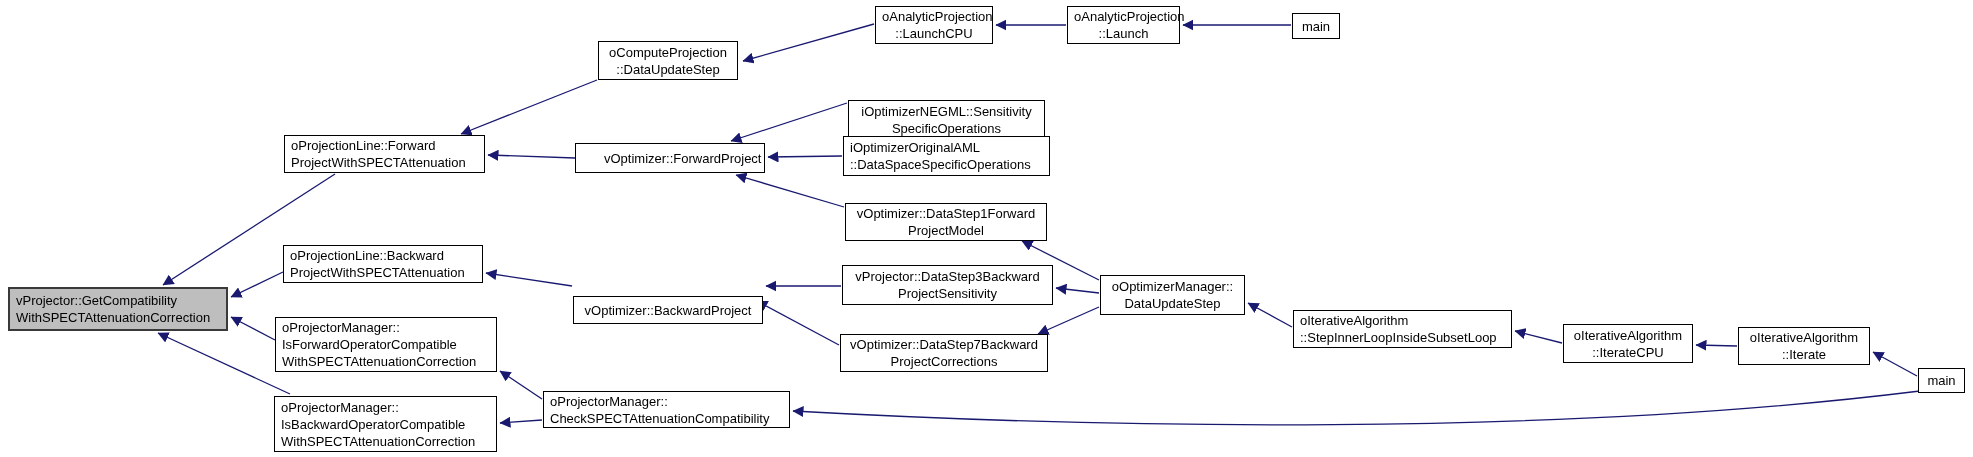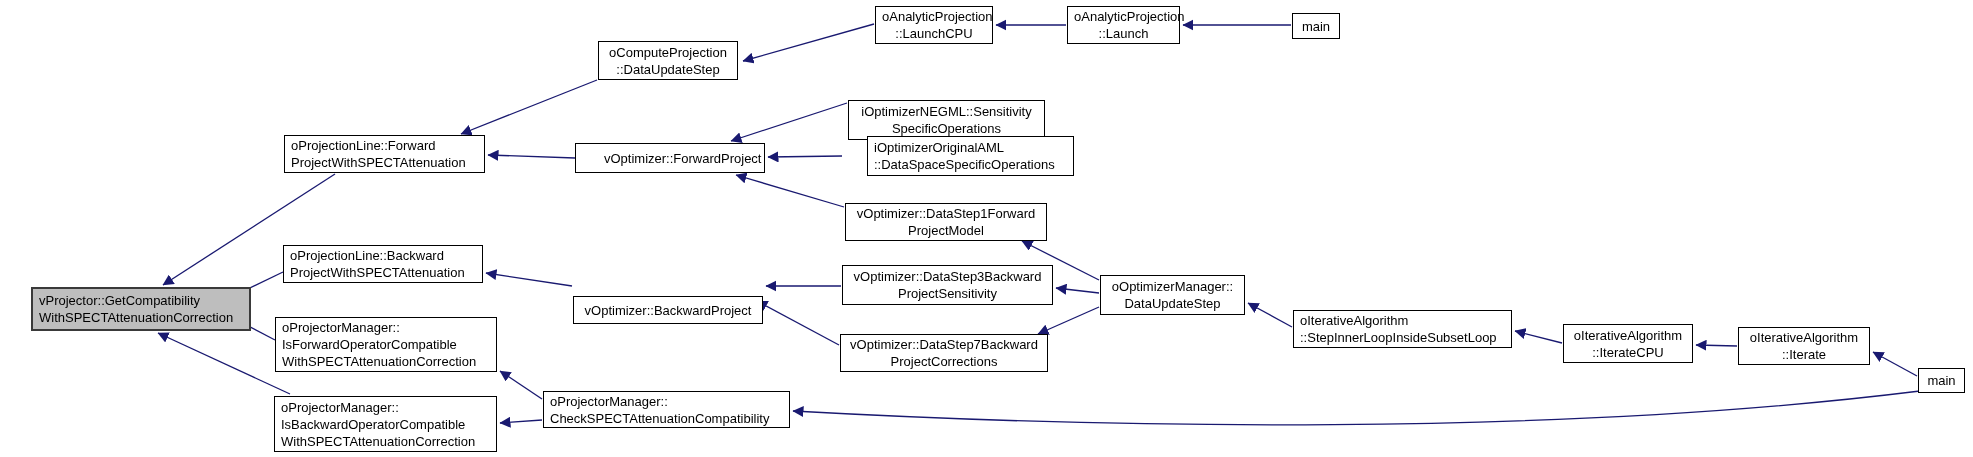--- a/index.html
+++ b/index.html
@@ -61,21 +61,21 @@
         <path d="M1292,327 L1248,303" class="edge" stroke="#191970" marker-end="url(#arrowhead)"></path>
         <path d="M1562,343 L1515,331" class="edge" stroke="#191970" marker-end="url(#arrowhead)"></path>
         <path d="M1737,346 L1696,345" class="edge" stroke="#191970" marker-end="url(#arrowhead)"></path>
         <path d="M1917,376 L1873,352" class="edge" stroke="#191970" marker-end="url(#arrowhead)"></path>
         <path d="M542,399 L500,371" class="edge" stroke="#191970" marker-end="url(#arrowhead)"></path>
         <path d="M542,420 L500,423" class="edge" stroke="#191970" marker-end="url(#arrowhead)"></path>
         <path d="M1920,391 C1550,437 1100,428 793,411" class="edge" stroke="#191970" marker-end="url(#arrowhead)"></path>
       </g>
   </svg>
   <div id="nodes-layer">
-      <div class="node focus" style="left: 8px; top: 287px; width: 220px; height: 44px; text-align: left; margin-left: 23px;">
+      <div class="node focus" style="left: 8px; top: 287px; width: 220px; height: 44px; text-align: left;">
         <div class="nline">vProjector::GetCompatibility</div>
         <div class="nline">WithSPECTAttenuationCorrection</div>
       </div>
       <div class="node" style="left: 284px; top: 135px; width: 201px; height: 38px; text-align: left;">
         <div class="nline">oProjectionLine::Forward</div>
         <div class="nline">ProjectWithSPECTAttenuation</div>
       </div>
       <div class="node" style="left: 598px; top: 41px; width: 140px; height: 39px; text-align: center;">
         <div class="nline">oComputeProjection</div>
         <div class="nline">::DataUpdateStep</div>
@@ -91,37 +91,37 @@
       <div class="node" style="left: 1292px; top: 13px; width: 48px; height: 26px; text-align: center;">
         <div class="nline">main</div>
       </div>
       <div class="node" style="left: 575px; top: 143px; width: 190px; height: 30px; text-align: center; padding-left: 28px;">
         <div class="nline">vOptimizer::ForwardProject</div>
       </div>
       <div class="node" style="left: 848px; top: 68px; width: 197px; height: 40px; text-align: center; margin-top: 32px;">
         <div class="nline">iOptimizerNEGML::Sensitivity</div>
         <div class="nline">SpecificOperations</div>
       </div>
-      <div class="node" style="left: 843px; top: 136px; width: 207px; height: 40px; text-align: left; margin-left: 24px;">
+      <div class="node" style="left: 843px; top: 136px; width: 207px; height: 40px; text-align: left;">
         <div class="nline">iOptimizerOriginalAML</div>
         <div class="nline">::DataSpaceSpecificOperations</div>
       </div>
       <div class="node" style="left: 845px; top: 203px; width: 202px; height: 38px; text-align: center;">
         <div class="nline">vOptimizer::DataStep1Forward</div>
         <div class="nline">ProjectModel</div>
       </div>
       <div class="node" style="left: 283px; top: 245px; width: 200px; height: 38px; text-align: left; justify-content: space-between;">
         <div class="nline">oProjectionLine::Backward</div>
         <div class="nline">ProjectWithSPECTAttenuation</div>
       </div>
       <div class="node" style="left: 573px; top: 272px; width: 190px; height: 28px; text-align: center; margin-top: 24px;">
         <div class="nline">vOptimizer::BackwardProject</div>
       </div>
       <div class="node" style="left: 842px; top: 265px; width: 211px; height: 40px; text-align: center;">
-        <div class="nline">vOptimizer::DataStep3Backward</div>
+        <div class="nline">vProjector::DataStep3Backward</div>
         <div class="nline">ProjectSensitivity</div>
       </div>
       <div class="node" style="left: 840px; top: 334px; width: 208px; height: 38px; text-align: center;">
         <div class="nline">vOptimizer::DataStep7Backward</div>
         <div class="nline">ProjectCorrections</div>
       </div>
       <div class="node" style="left: 1100px; top: 275px; width: 145px; height: 40px; text-align: center;">
         <div class="nline">oOptimizerManager::</div>
         <div class="nline">DataUpdateStep</div>
       </div>

